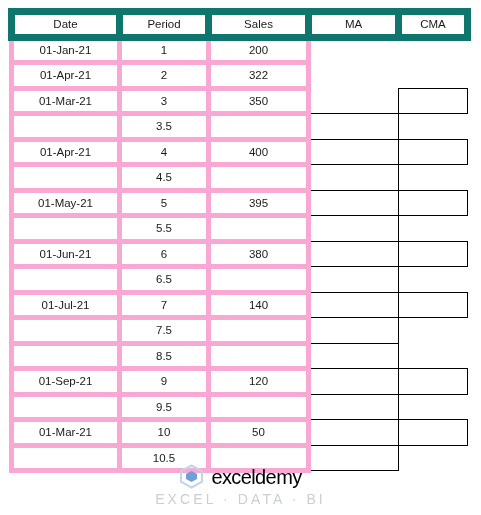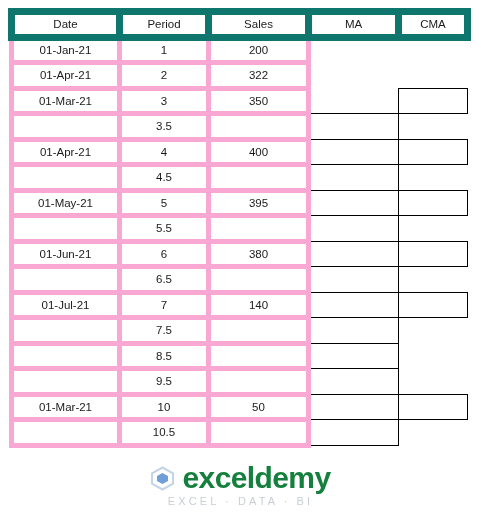--- a/index.html
+++ b/index.html
@@ -95,29 +95,29 @@
     display: flex;
     align-items: center;
     gap: 7px;
   }
   #watermark .wm-mark {
     width: 25px;
     height: 25px;
     flex: none;
   }
   #watermark .wm-word {
-    font-size: 30px;
-    font-weight: bold;
+    font-size: 20px;
+    font-weight: normal;
     letter-spacing: -0.6px;
-    color: #15803d;
+    color: #000000;
     line-height: 1;
   }
   #watermark .wm-sub {
     margin-top: 3px;
-    font-size: 11px;
+    font-size: 14px;
     letter-spacing: 3.1px;
     color: #c9cfd6;
     line-height: 1;
   }
 </style>
 </head>
 <body>
 
 <div id="sheet">
   <table class="grid">
@@ -223,20 +223,27 @@
           <td class="blank"></td>
         </tr>
         <tr>
           <td class="bordered"></td>
           <td class="bordered">8.5</td>
           <td class="bordered"></td>
           <td class="fill-ma"></td>
           <td class="blank"></td>
         </tr>
         <tr>
+          <td class="bordered">01-Sep-21</td>
+          <td class="bordered">9</td>
+          <td class="bordered">120</td>
+          <td class="blank"></td>
+          <td class="fill-cma"></td>
+        </tr>
+        <tr>
           <td class="bordered"></td>
           <td class="bordered">9.5</td>
           <td class="bordered"></td>
           <td class="fill-ma"></td>
           <td class="blank"></td>
         </tr>
         <tr>
           <td class="bordered">01-Mar-21</td>
           <td class="bordered">10</td>
           <td class="bordered">50</td>

